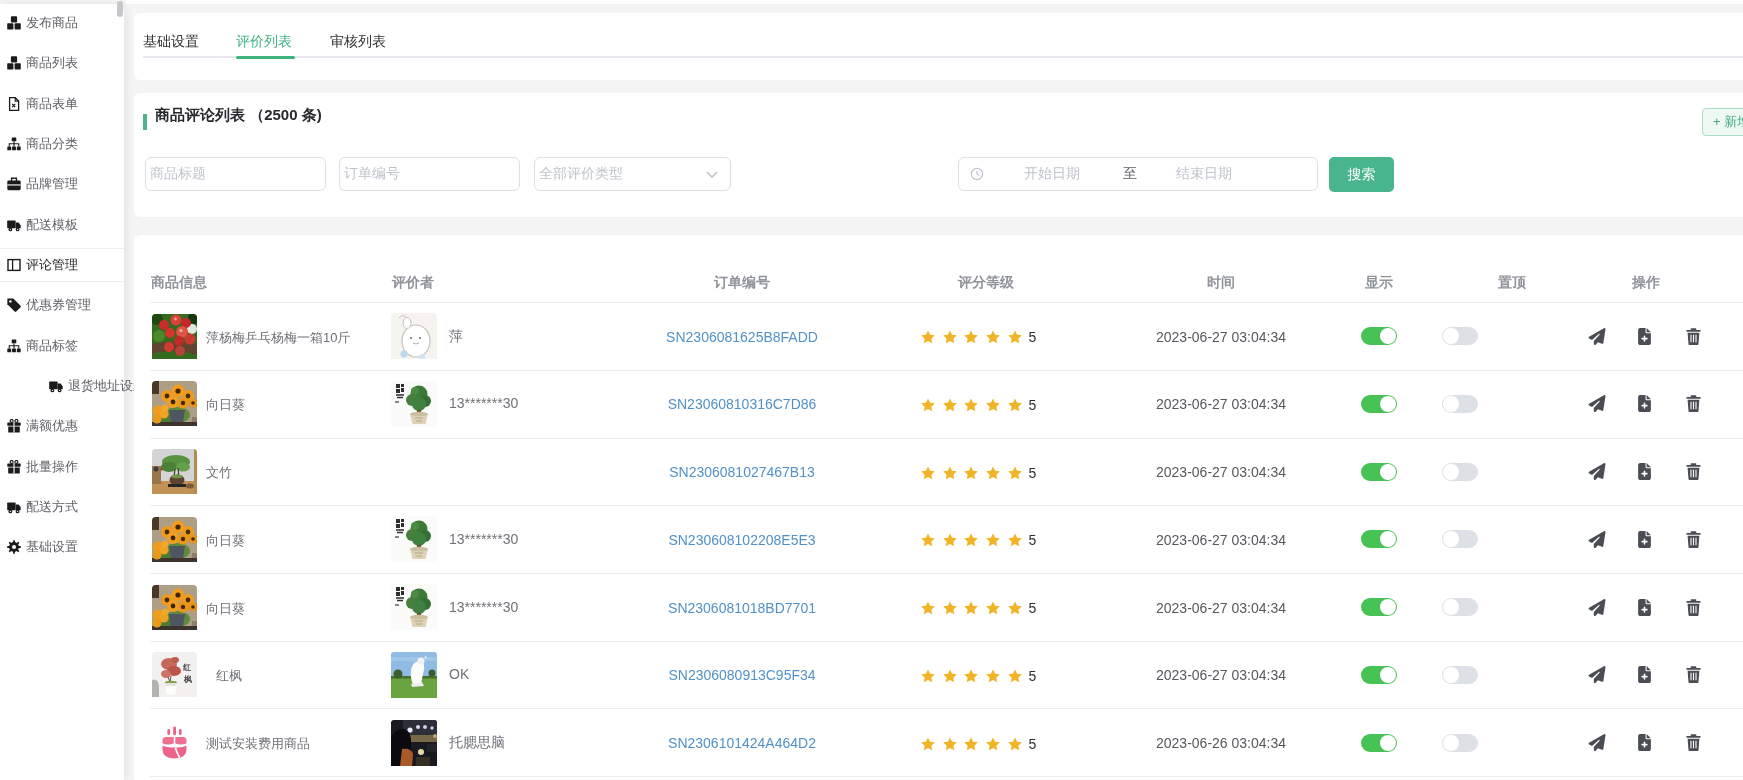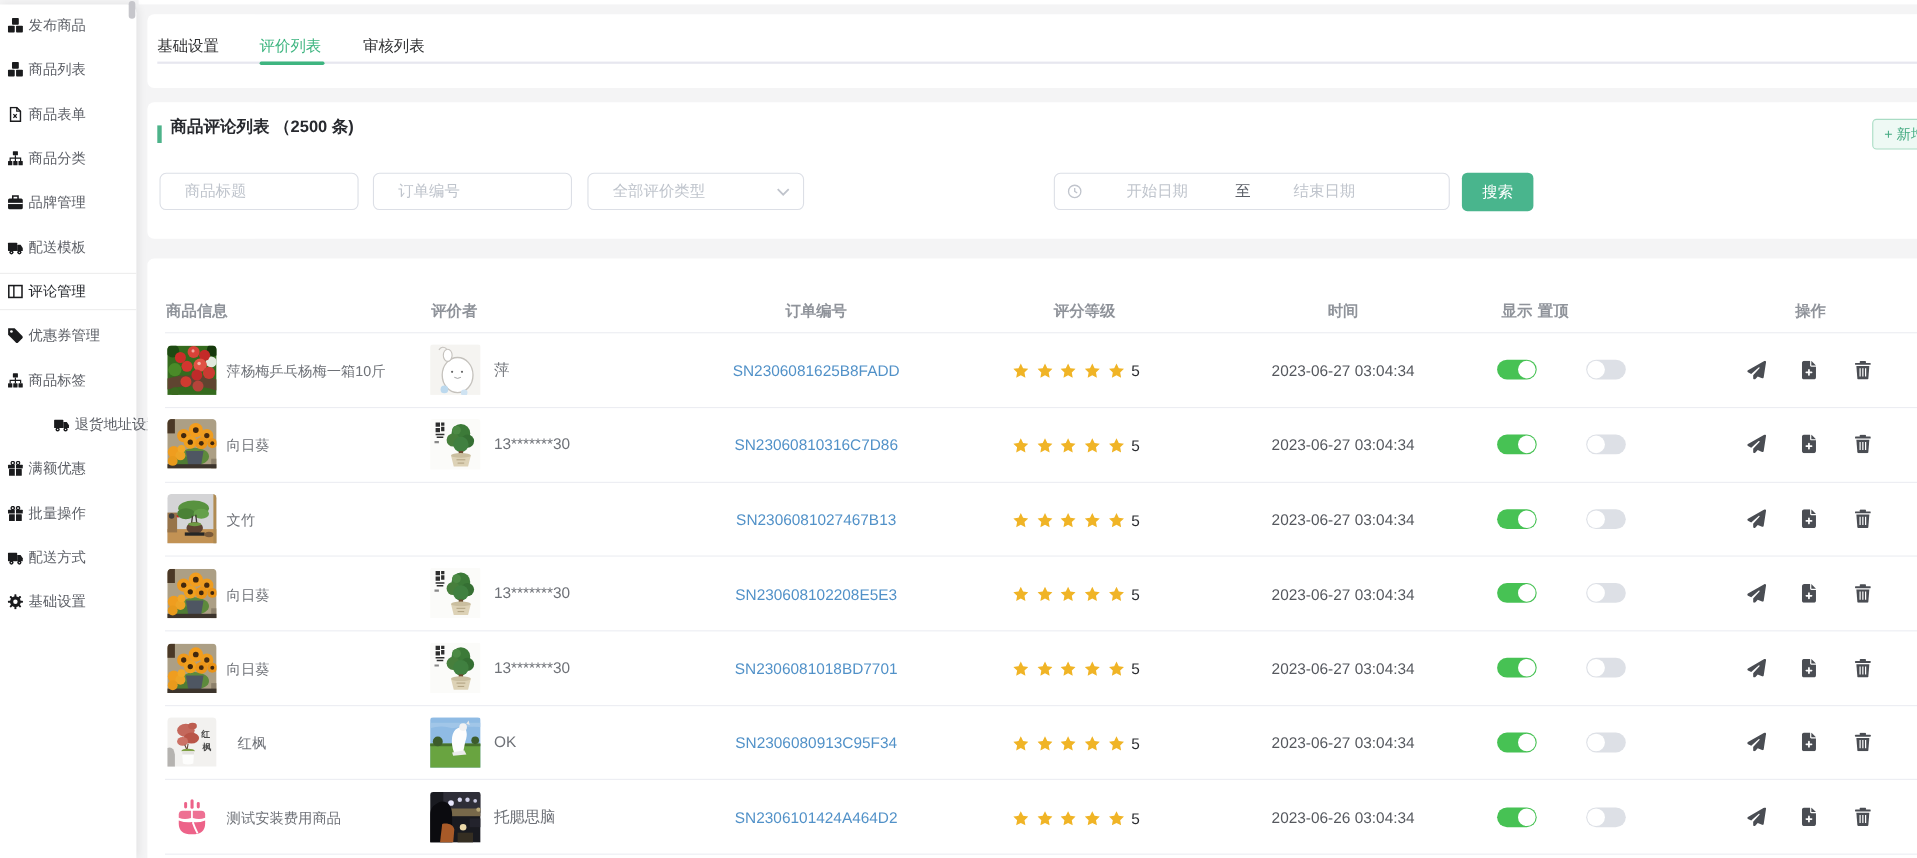--- a/index.html
+++ b/index.html
@@ -19,21 +19,21 @@
 #filtercard { top:93px; height:124px; }
 #tablecard { top:235px; height:553px; }
 
 .tab { position:absolute; top:20px; font-size:14px; color:#303133; }
 .tabline { position:absolute; top:43px; left:9px; width:1600px; height:2px; background:#e7e7ef; }
 .tabact { position:absolute; top:42.5px; left:102px; width:59px; height:3px; background:#3eb580; border-radius:2px; }
 
 #ftitlebar { position:absolute; left:9px; top:21px; width:4px; height:16px; background:#4db38a; }
 #ftitle { position:absolute; left:21px; top:13px; font-size:15px; font-weight:bold; color:#27292e;text-align:center; }
 .fin { position:absolute; top:64px; height:34px; border:1px solid #dcdfe6; border-radius:6px;
-  background:#fff; font-size:14px; color:#bfc4cc; display:flex; align-items:center; padding-left:22px; }
+  background:#fff; font-size:14px; color:#bfc4cc; display:flex; align-items:center; padding-left:4px; }
 .chev { position:absolute; right:12px; top:13px; }
 #searchbtn { position:absolute; top:64px; left:1195px; width:65px; height:35px; background:#49b58d;
   border-radius:5px; color:#fff; font-size:14px; display:flex; align-items:center; justify-content:center; }
 #addbtn { position:absolute; top:15px; left:1568px; width:70px; height:28px; border:1px solid #a9dcc4;
   background:#eef9f4; border-radius:4px; color:#43aa80; font-size:13px; display:flex; align-items:center;
   padding-left:10px; }
 
 .th { position:absolute; top:39px; font-size:14px; font-weight:bold; color:#8f939a; }
 .sep { position:absolute; left:16px; width:1594px; height:1px; background:#ecedf2; }
 .row { position:absolute; left:0; width:1616px; height:67px; }
@@ -196,21 +196,21 @@
   <div id="searchbtn">搜索</div>
   <div id="addbtn">+ 新增</div>
 </div>
 <div class="card" id="tablecard">
   <div class="th" style="left:17px;">商品信息</div>
   <div class="th" style="left:258px;">评价者</div>
   <div class="th" style="left:508px; width:200px; text-align:center;">订单编号</div>
   <div class="th" style="left:752px; width:200px; text-align:center;">评分等级</div>
   <div class="th" style="left:1027px; width:120px; text-align:center;">时间</div>
   <div class="th" style="left:1231px;">显示</div>
-  <div class="th" style="left:1264px;font-family:Liberation Mono, monospace;">置顶</div>
+  <div class="th" style="left:1364px;font-family:Liberation Mono, monospace;">置顶</div>
   <div class="th" style="left:1498px;text-align:right;">操作</div>
   <div class="sep" style="top:67px;"></div>
 <div class="row" style="top:67.8px;">
       <div class="pimg" style="top:11px;"><svg width="45" height="45" viewBox="0 0 45 45">
           <rect width="45" height="45" fill="#356b1e"></rect>
           <circle cx="5" cy="5" r="6" fill="#1e4a12"></circle>
           <circle cx="42" cy="4" r="6" fill="#15380c"></circle>
           <circle cx="7" cy="22" r="6" fill="#4a8a28"></circle>
           <circle cx="40" cy="15" r="5" fill="#fff" opacity="0.85"></circle>
           <path d="M0 30 Q 22 24 45 31 L45 41 Q 22 34 0 40 Z" fill="#5f4430"></path>

